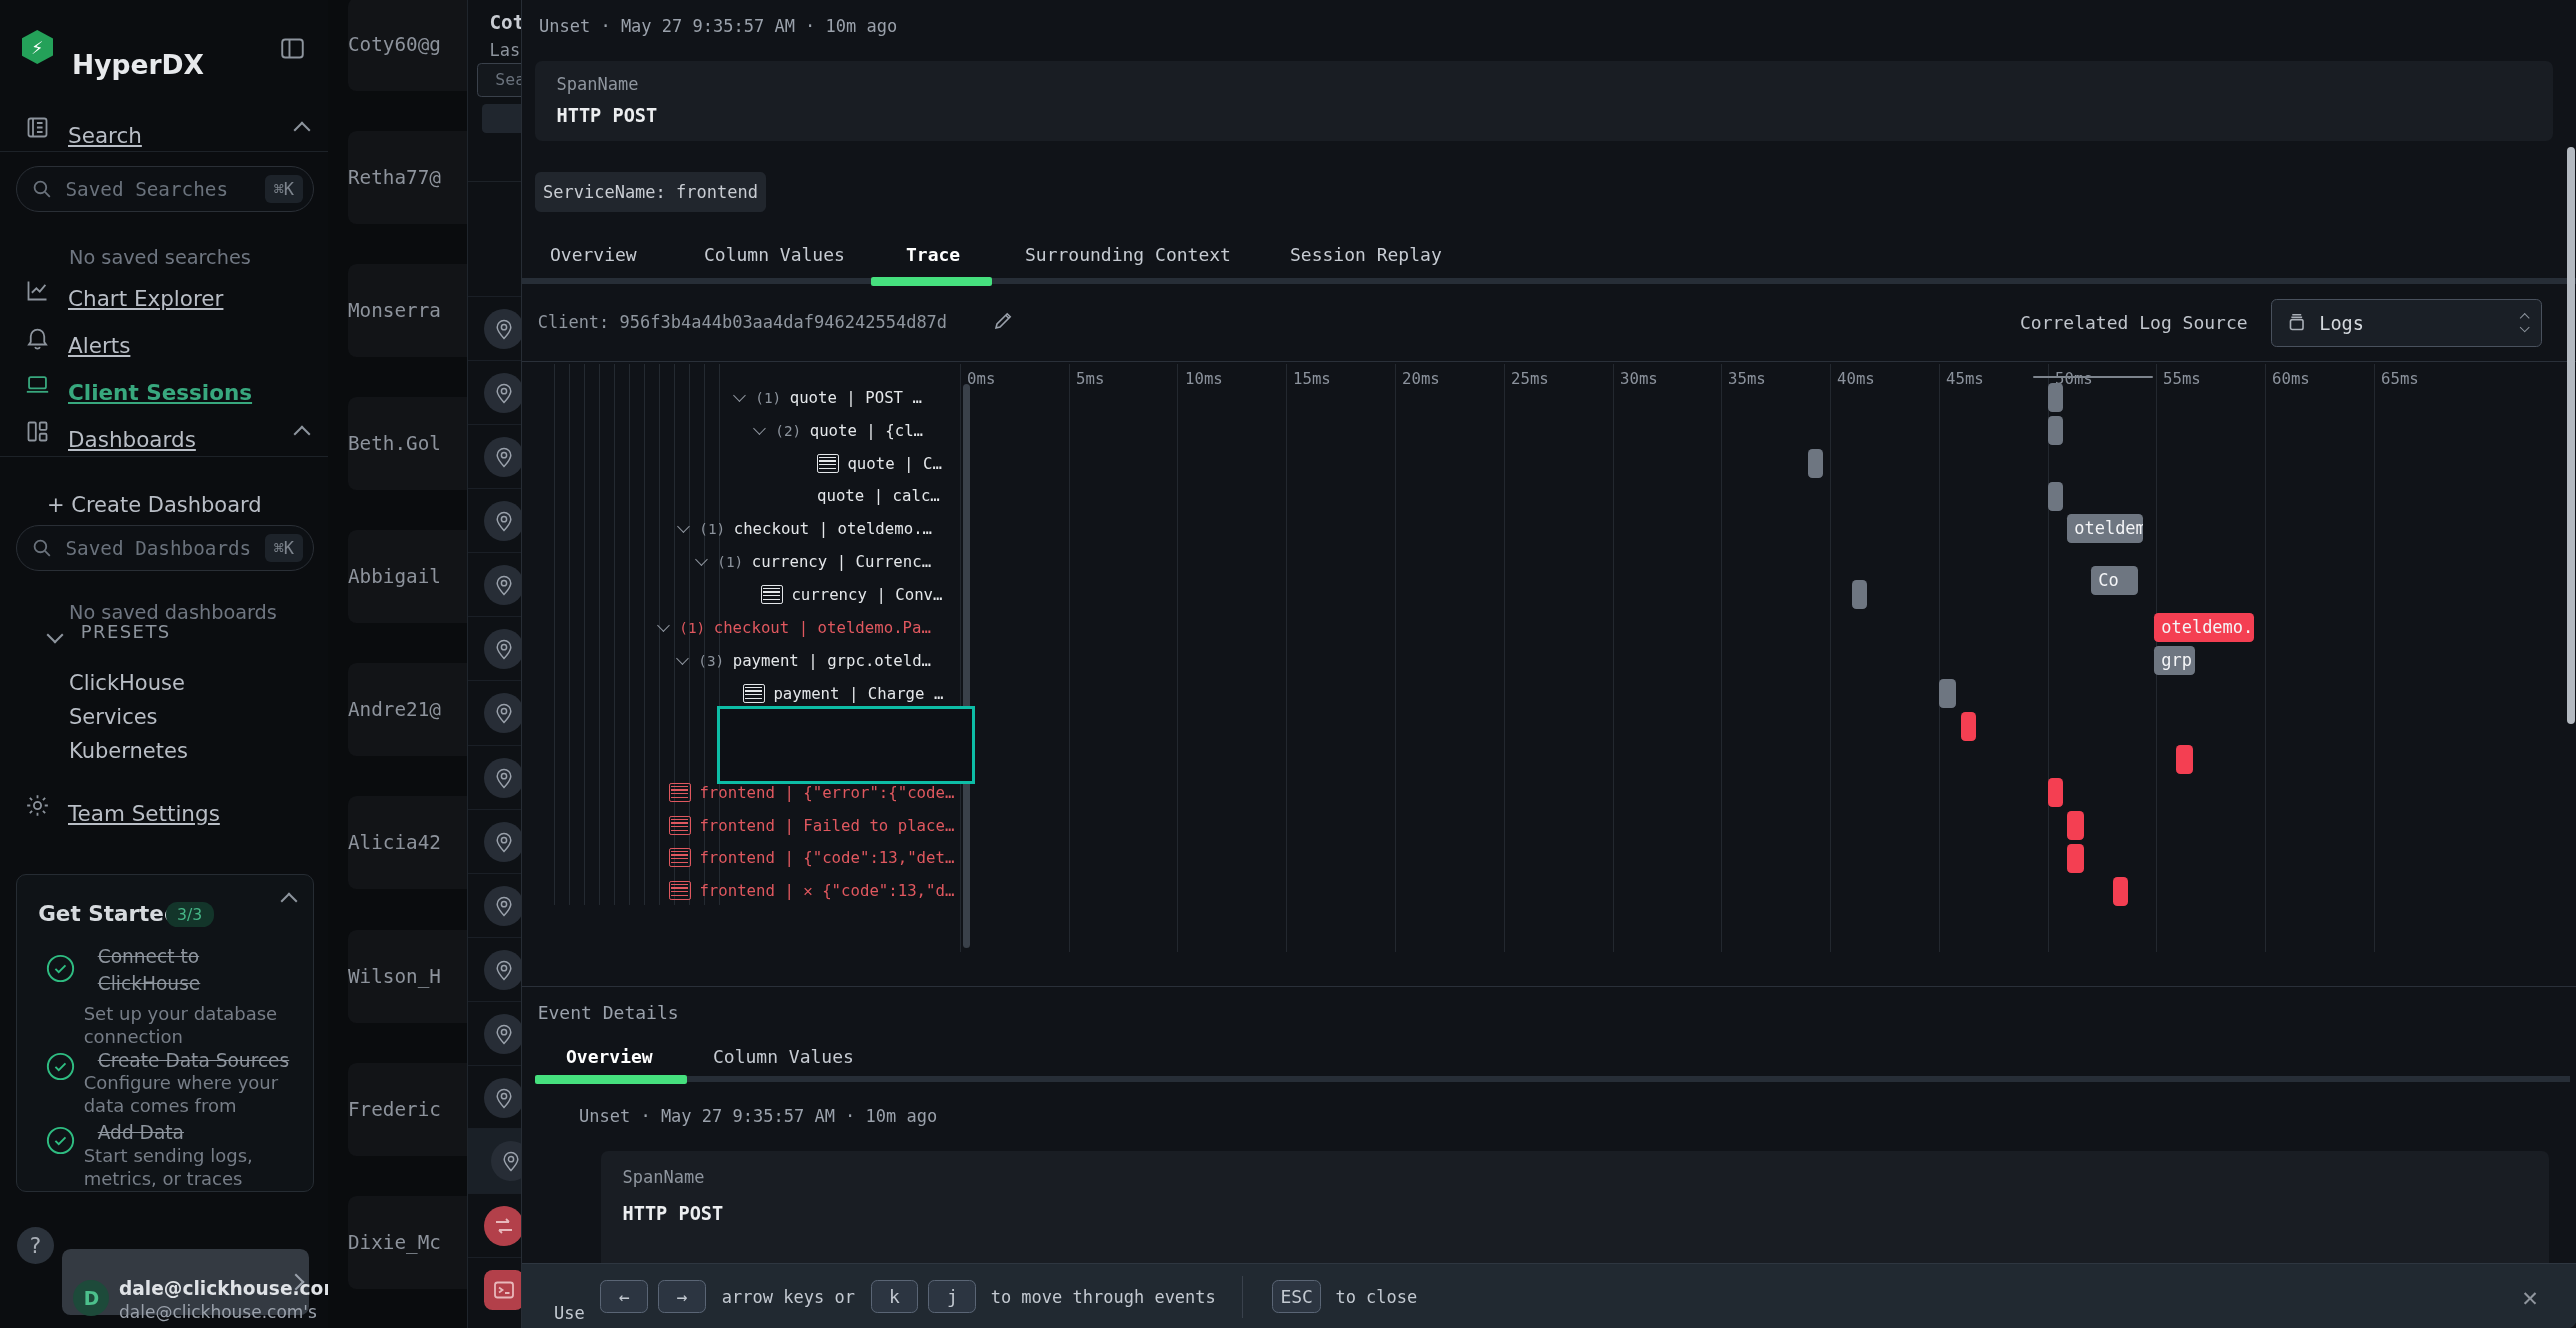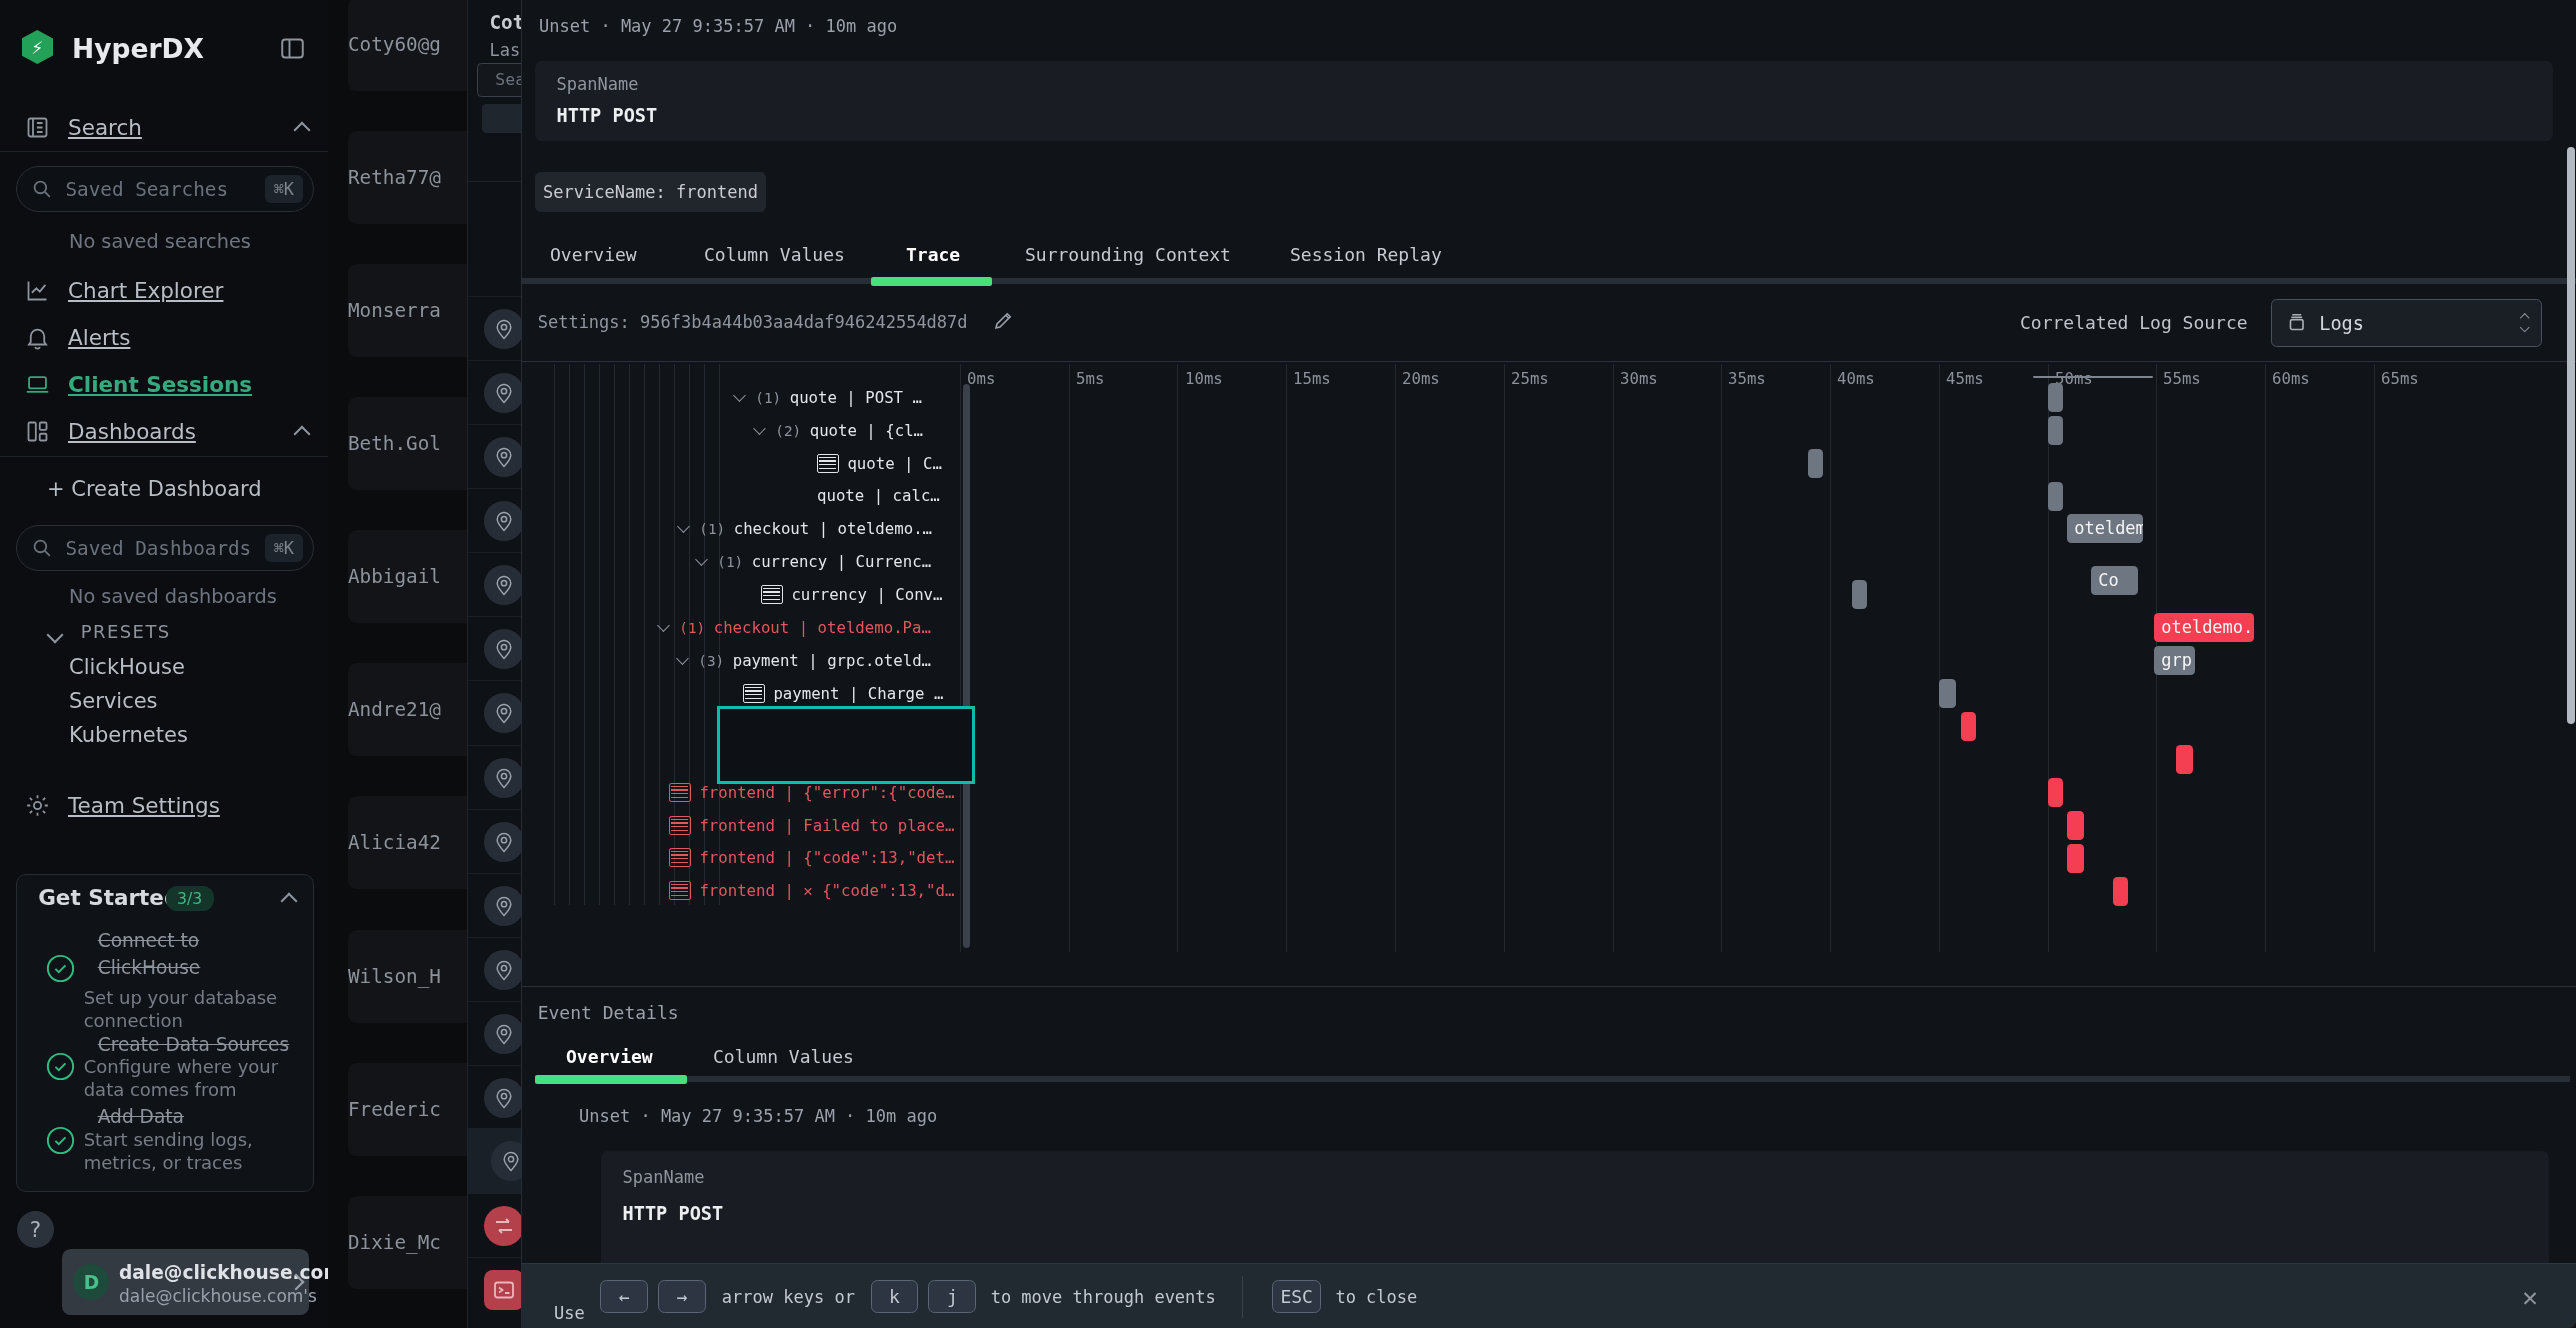--- a/index.html
+++ b/index.html
@@ -1,19 +1,19 @@
 <!DOCTYPE html>
 <html style="font-size:11.4px"><head>
 <meta charset="utf-8">
 <style>
   html,body{margin:0;padding:0;background:#060708;}
   #app{position:relative;width:2576px;height:1328px;overflow:hidden;background:#08090b;
        font-family:"DejaVu Sans Mono","Liberation Mono",monospace;color:#e7e9ec;}
   .abs{position:absolute;}
-  .sans{font-family:"DejaVu Sans","Liberation Sans",sans-serif;}
+  .sans{font-family:"DejaVu Sans","Liberation Sans",sans-serif;margin-top:16px;}
   .grey{color:#9aa1ab;} .dim{color:#6f7681;}
   
   #sidebar{left:0;top:0;width:328px;height:1328px;background:#0b0d10;border-right:0.7px solid #1d2228;}
   .nav-row{position:absolute;left:0;width:328px;height:40px;display:flex;align-items:center;}
   .nav-ico{position:absolute;left:21.5px;width:31.5px;height:31.5px;color:#8d949d;display:flex;align-items:center;justify-content:center;}
   .nav-label{position:absolute;left:68px;font-size:21.5px;color:#b9bec6;text-decoration:underline;}
   .chev{display:inline-block;width:10px;height:10px;border-right:2.1px solid #8d949d;border-bottom:2.1px solid #8d949d;}
   .chev.up{transform:rotate(-135deg);} .chev.down{transform:rotate(45deg);} .chev.right{transform:rotate(-45deg);}
   .divider-h{position:absolute;height:0.7px;background:#1d2228;}
   .pill{position:absolute;left:15.7px;width:296px;height:44px;border:0.7px solid #2a2f36;border-radius:23px;
@@ -413,21 +413,21 @@
     </div>
 
     <div class="tab" style="left:28px;top:244px;">Overview</div>
     <div class="tab" style="left:182px;top:244px;">Column Values</div>
     <div class="tab active" style="left:384px;top:244px;">Trace</div>
     <div class="tab" style="left:503px;top:244px;">Surrounding Context</div>
     <div class="tab" style="left:768px;top:244px;">Session Replay</div>
     <div class="rail" style="left:0;top:278px;width:2055px;"></div>
     <div class="rail-green" style="left:349px;top:277px;width:121px;"></div>
 
-    <div class="abs" style="left:15.7px;top:312px;font-size:17px;color:#8f969f;">Settings: 956f3b4a44b03aa4daf946242554d87d</div>
+    <div class="abs" style="left:15.7px;top:312px;font-size:17px;color:#8f969f;">Client: 956f3b4a44b03aa4daf946242554d87d</div>
     <div class="abs" style="left:469px;top:309px;color:#9aa1ab;">
       <svg width="24" height="24" viewBox="0 0 24 24" fill="none" stroke="currentColor" stroke-width="1.6">
           <path d="M5 19l1-4L16.2 4.8l3 3L9 18z"></path>
           <path d="M14.8 6.2l3 3"></path>
         </svg>
     </div>
 
     <div class="abs" style="left:1498px;top:312px;font-size:18px;color:#c0c5cc;">Correlated Log Source</div>
     <div class="abs" style="left:1749px;top:299px;width:269px;height:46px;border:1.4px solid #49515d;border-radius:5.7px;background:#1a1f26;display:flex;align-items:center;">
       <span style="margin-left:14.3px;color:#aab0b8;">

